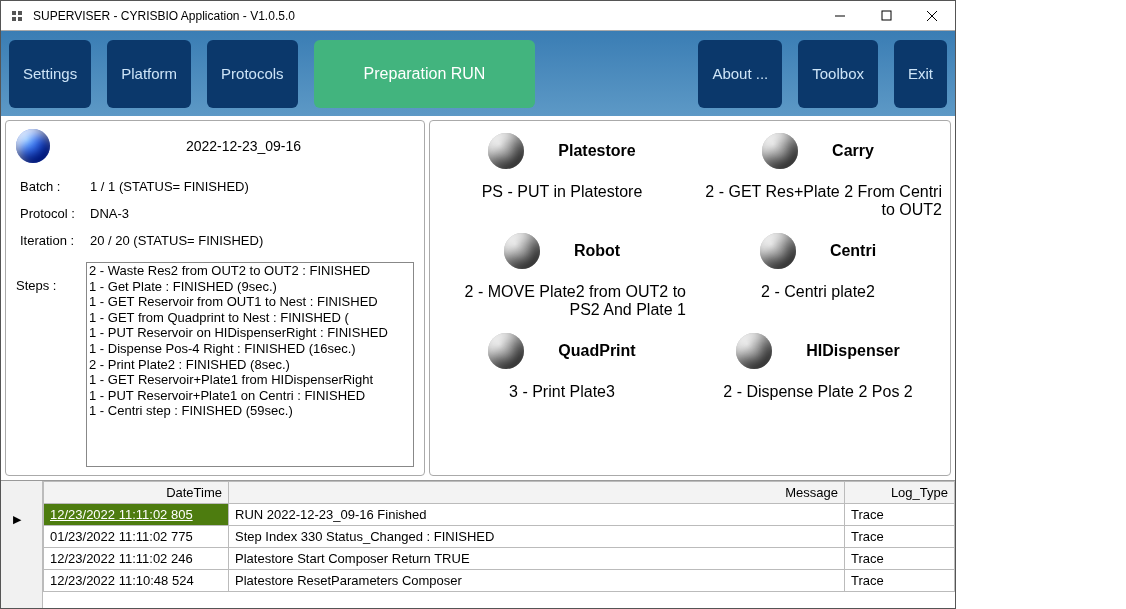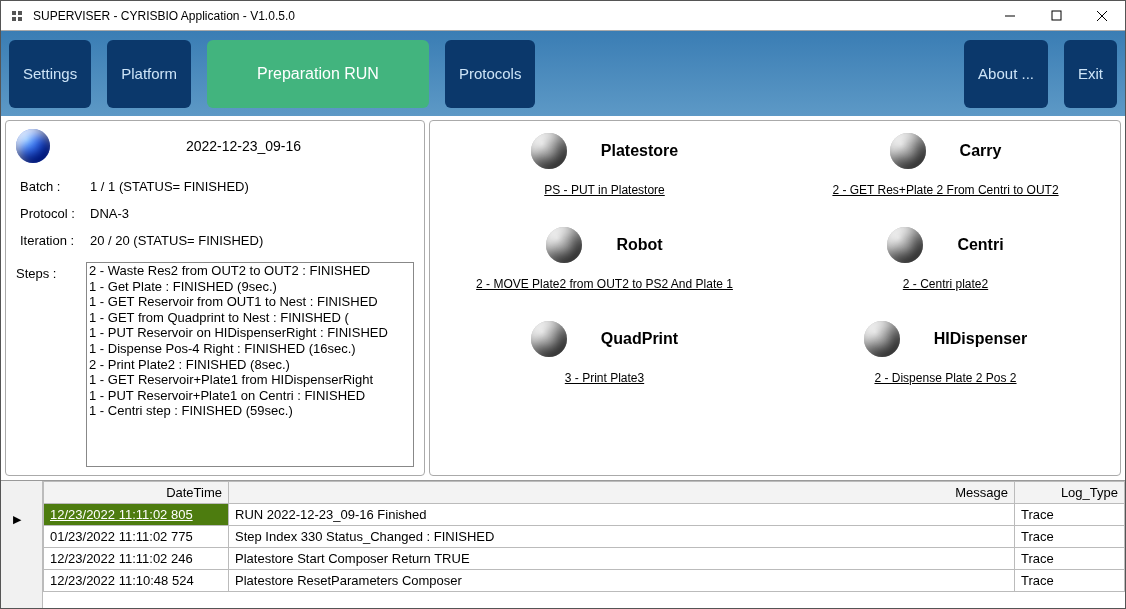--- a/index.html
+++ b/index.html
@@ -1,17 +1,17 @@
 <!DOCTYPE html>
 <html><head>
 <meta charset="utf-8">
 <style>
   * { box-sizing: border-box; font-family: "Segoe UI", sans-serif; margin: 0; padding: 0; }
   body { background: #fff; width: 1126px; height: 609px; overflow: hidden; }
-  .window { width: 1126px; height: 609px; display: flex; flex-direction: column; border: 1px solid #555; }
+  .window { width: 956px; height: 609px; display: flex; flex-direction: column; border: 1px solid #555; }
   .titlebar { height: 30px; display: flex; align-items: center; background: #fff; border-bottom: 1px solid #aaa; font-size: 12px; color: #000; }
   .titlebar .icon-app { width: 16px; height: 16px; margin: 0 8px; display: inline-flex; align-items: center; justify-content: center; }
   .titlebar .title-text { flex: 0 0 auto; }
   .titlebar .spacer { flex: 1; }
   .win-btn { width: 46px; height: 30px; display: flex; align-items: center; justify-content: center; font-size: 14px; }
 
   .menubar { height: 85px; background: linear-gradient(to bottom, #3a7db4, #5d99c6); display: flex; align-items: center; padding: 0 8px; gap: 16px; }
   .menu-btn { background: #0b386b; color: #cde4f7; border-radius: 6px; padding: 0 14px; height: 68px; display: flex; align-items: center; justify-content: center; font-size: 15px; cursor: pointer; border: none; }
   .menu-btn.green { background: #42b47e; color: #fff; font-size: 16px; padding: 0 50px; }
   .menubar .gap { flex: 1; }
@@ -20,30 +20,30 @@
 
   .left-panel { width: 420px; background: #fff; border: 1px solid #aaa; border-radius: 4px; padding: 8px 10px; display: flex; flex-direction: column; font-size: 13px; color: #000; }
   .run-header { display: flex; align-items: center; margin-bottom: 10px; }
   .sphere { border-radius: 50%; box-shadow: inset -6px -8px 12px rgba(0,0,0,.5), inset 4px 6px 10px rgba(255,255,255,.8); }
   .sphere.blue { width: 34px; height: 34px; background: radial-gradient(circle at 30% 30%, #6cb0ff, #0030ee 70%); }
   .sphere.grey { width: 36px; height: 36px; background: radial-gradient(circle at 30% 30%, #d8d8d8, #6a6a6a 70%); }
   .run-title { flex: 1; text-align: center; font-size: 14px; padding-left: 23px; }
   .kv { margin: 6px 0 6px 4px; }
   .kv .lbl { display: inline-block; width: 70px; }
   .steps-row { display: flex; margin-top: 8px; flex: 1; overflow: hidden; }
-  .steps-lbl { width: 70px; padding-top: 4px; }
+  .steps-lbl { width: 70px; padding-top: 4px; margin-top: 12px; }
   .steps-list { flex: 1; border: 1px solid #888; overflow-y: auto; overflow-x: hidden; font-size: 13px; line-height: 1.20; background: #fff; white-space: nowrap; }
   .steps-list div { padding: 0 2px; }
 
   .right-panel { flex: 1; background: #fff; border: 1px solid #aaa; border-radius: 4px; padding: 8px 6px; }
   .dev-grid { display: grid; grid-template-columns: 1fr 1fr; gap: 6px 4px; }
   .dev-cell { display: flex; flex-direction: column; align-items: center; text-align: right; padding: 4px 2px; }
   .dev-head { display: flex; align-items: center; gap: 34px; }
   .dev-name { font-weight: bold; font-size: 16px; }
-  .dev-status { font-size: 12px; margin-top: 14px; min-height: 30px; text-decoration: underline; }
+  .dev-status { font-size: 16px; margin-top: 14px; min-height: 30px; }
 
   .log-wrapper { height: 128px; border-top: 1px solid #999; display: flex; position: relative; }
   .row-indent { width: 42px; border-right: 1px solid #bbb; background: #f1f1f1; }
   .row-marker { position: absolute; left: 12px; top: 32px; font-size: 11px; }
   .log-table { flex: 1; overflow-y: scroll; font-size: 13px; }
   table { border-collapse: collapse; width: 100%; }
   th, td { border: 1px solid #bbb; padding: 2px 6px; text-align: left; font-weight: normal; white-space: nowrap; }
   th { background: #f3f3f3; text-align: right; }
   tr { height: 22px; }
   tbody tr.sel td.dt { background: #4d7c0f; color: #fff; text-decoration: underline; }
@@ -80,24 +80,25 @@
       <svg width="12" height="12">
           <line x1="1" y1="1" x2="11" y2="11" stroke="#000" stroke-width="1"></line>
           <line x1="11" y1="1" x2="1" y2="11" stroke="#000" stroke-width="1"></line>
         </svg>
     </div>
   </div>
 
   <div class="menubar">
     <button class="menu-btn">Settings</button>
     <button class="menu-btn">Platform</button>
+    <button class="menu-btn">Protocols</button>
     <button class="menu-btn green">Preparation RUN</button>
-    <button class="menu-btn">Protocols</button>
     <span class="gap"></span>
     <button class="menu-btn">About ...</button>
+    <button class="menu-btn">Toolbox</button>
     <button class="menu-btn">Exit</button>
   </div>
 
   <div class="midrow">
 
     <div class="left-panel">
       <div class="run-header">
         <span class="sphere blue"></span>
         <span class="run-title">2022-12-23_09-16</span>
       </div>

